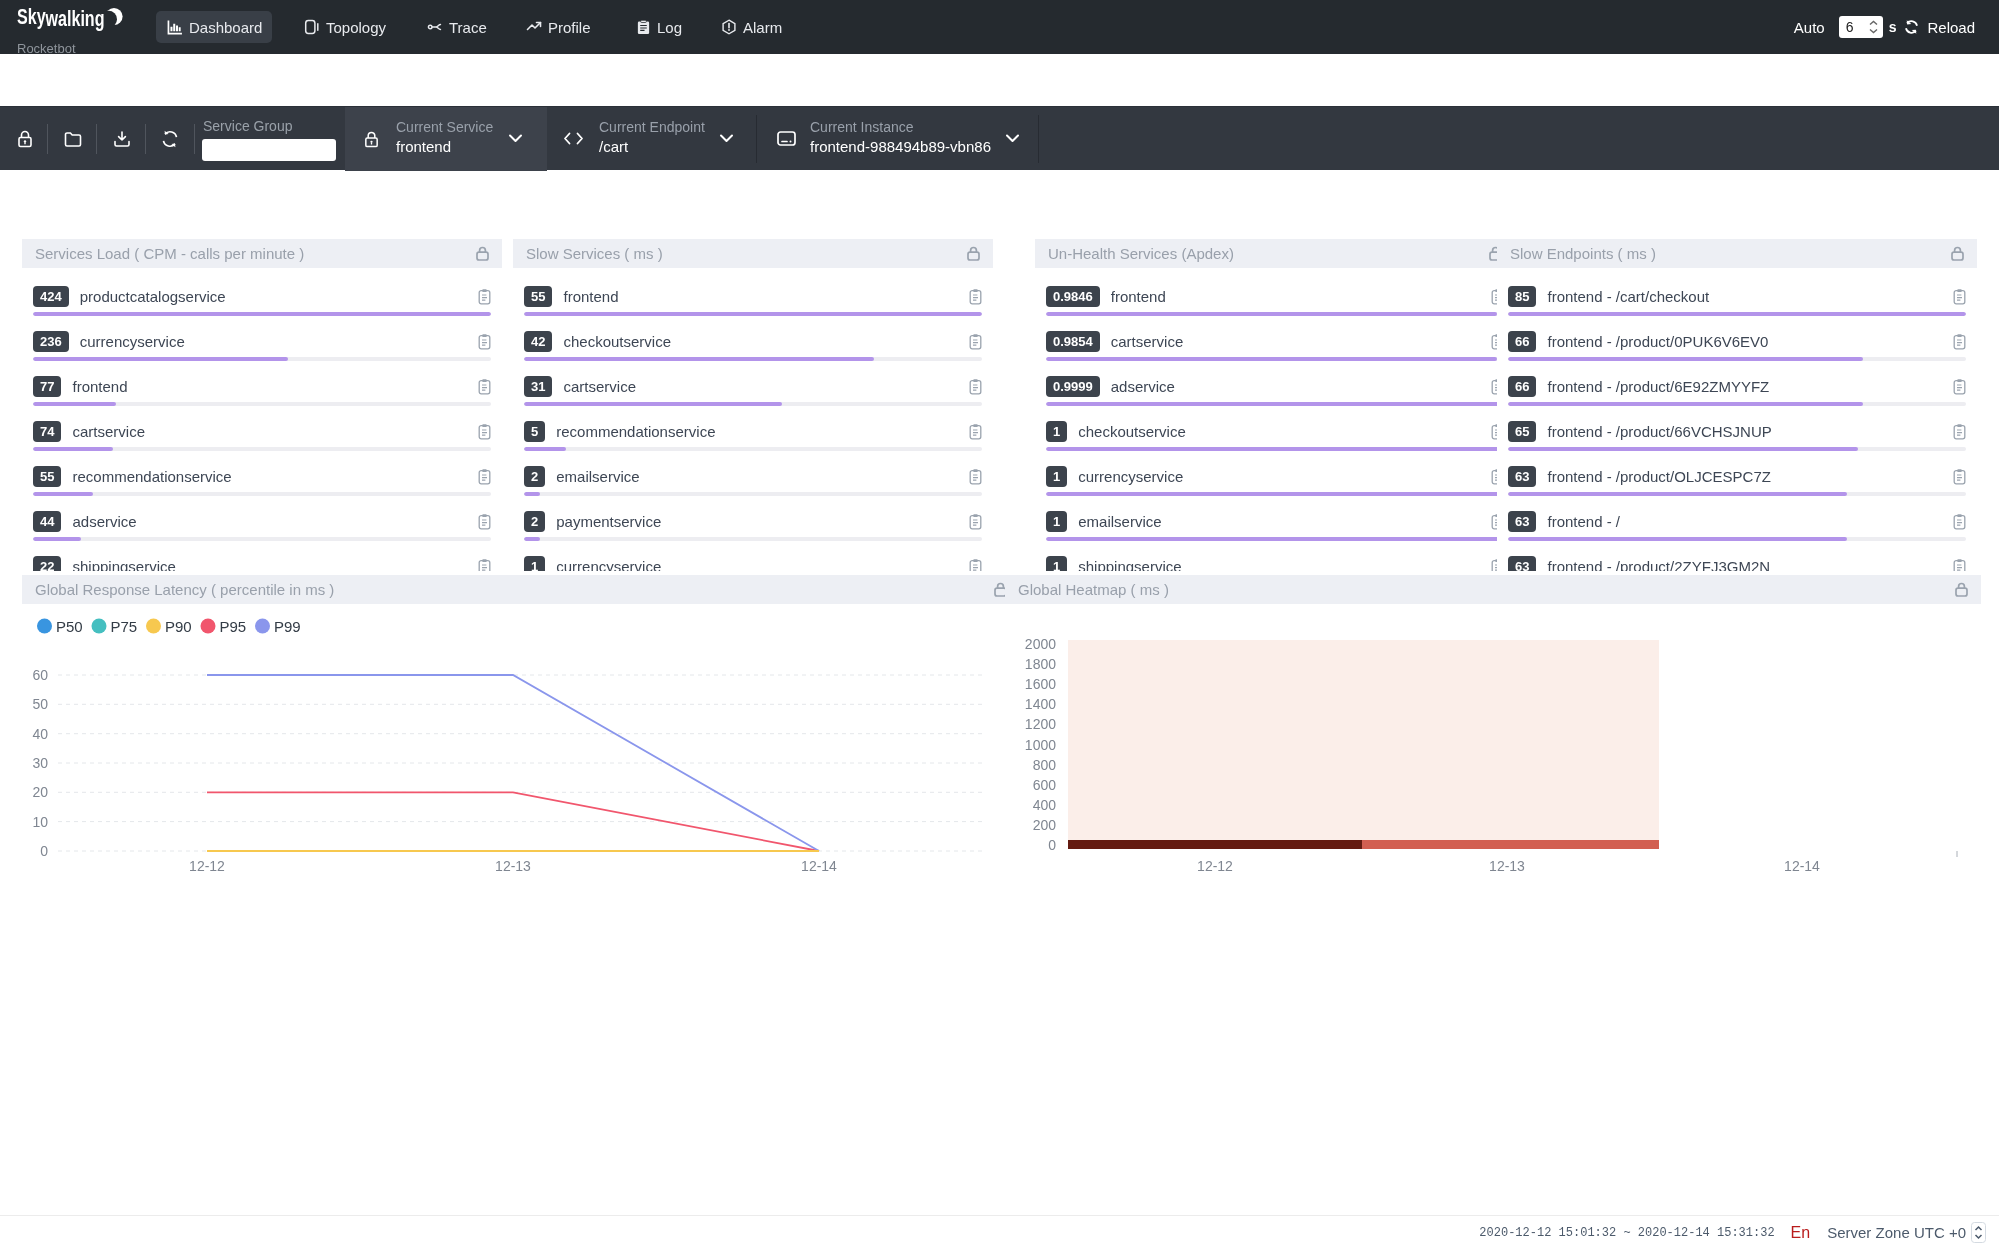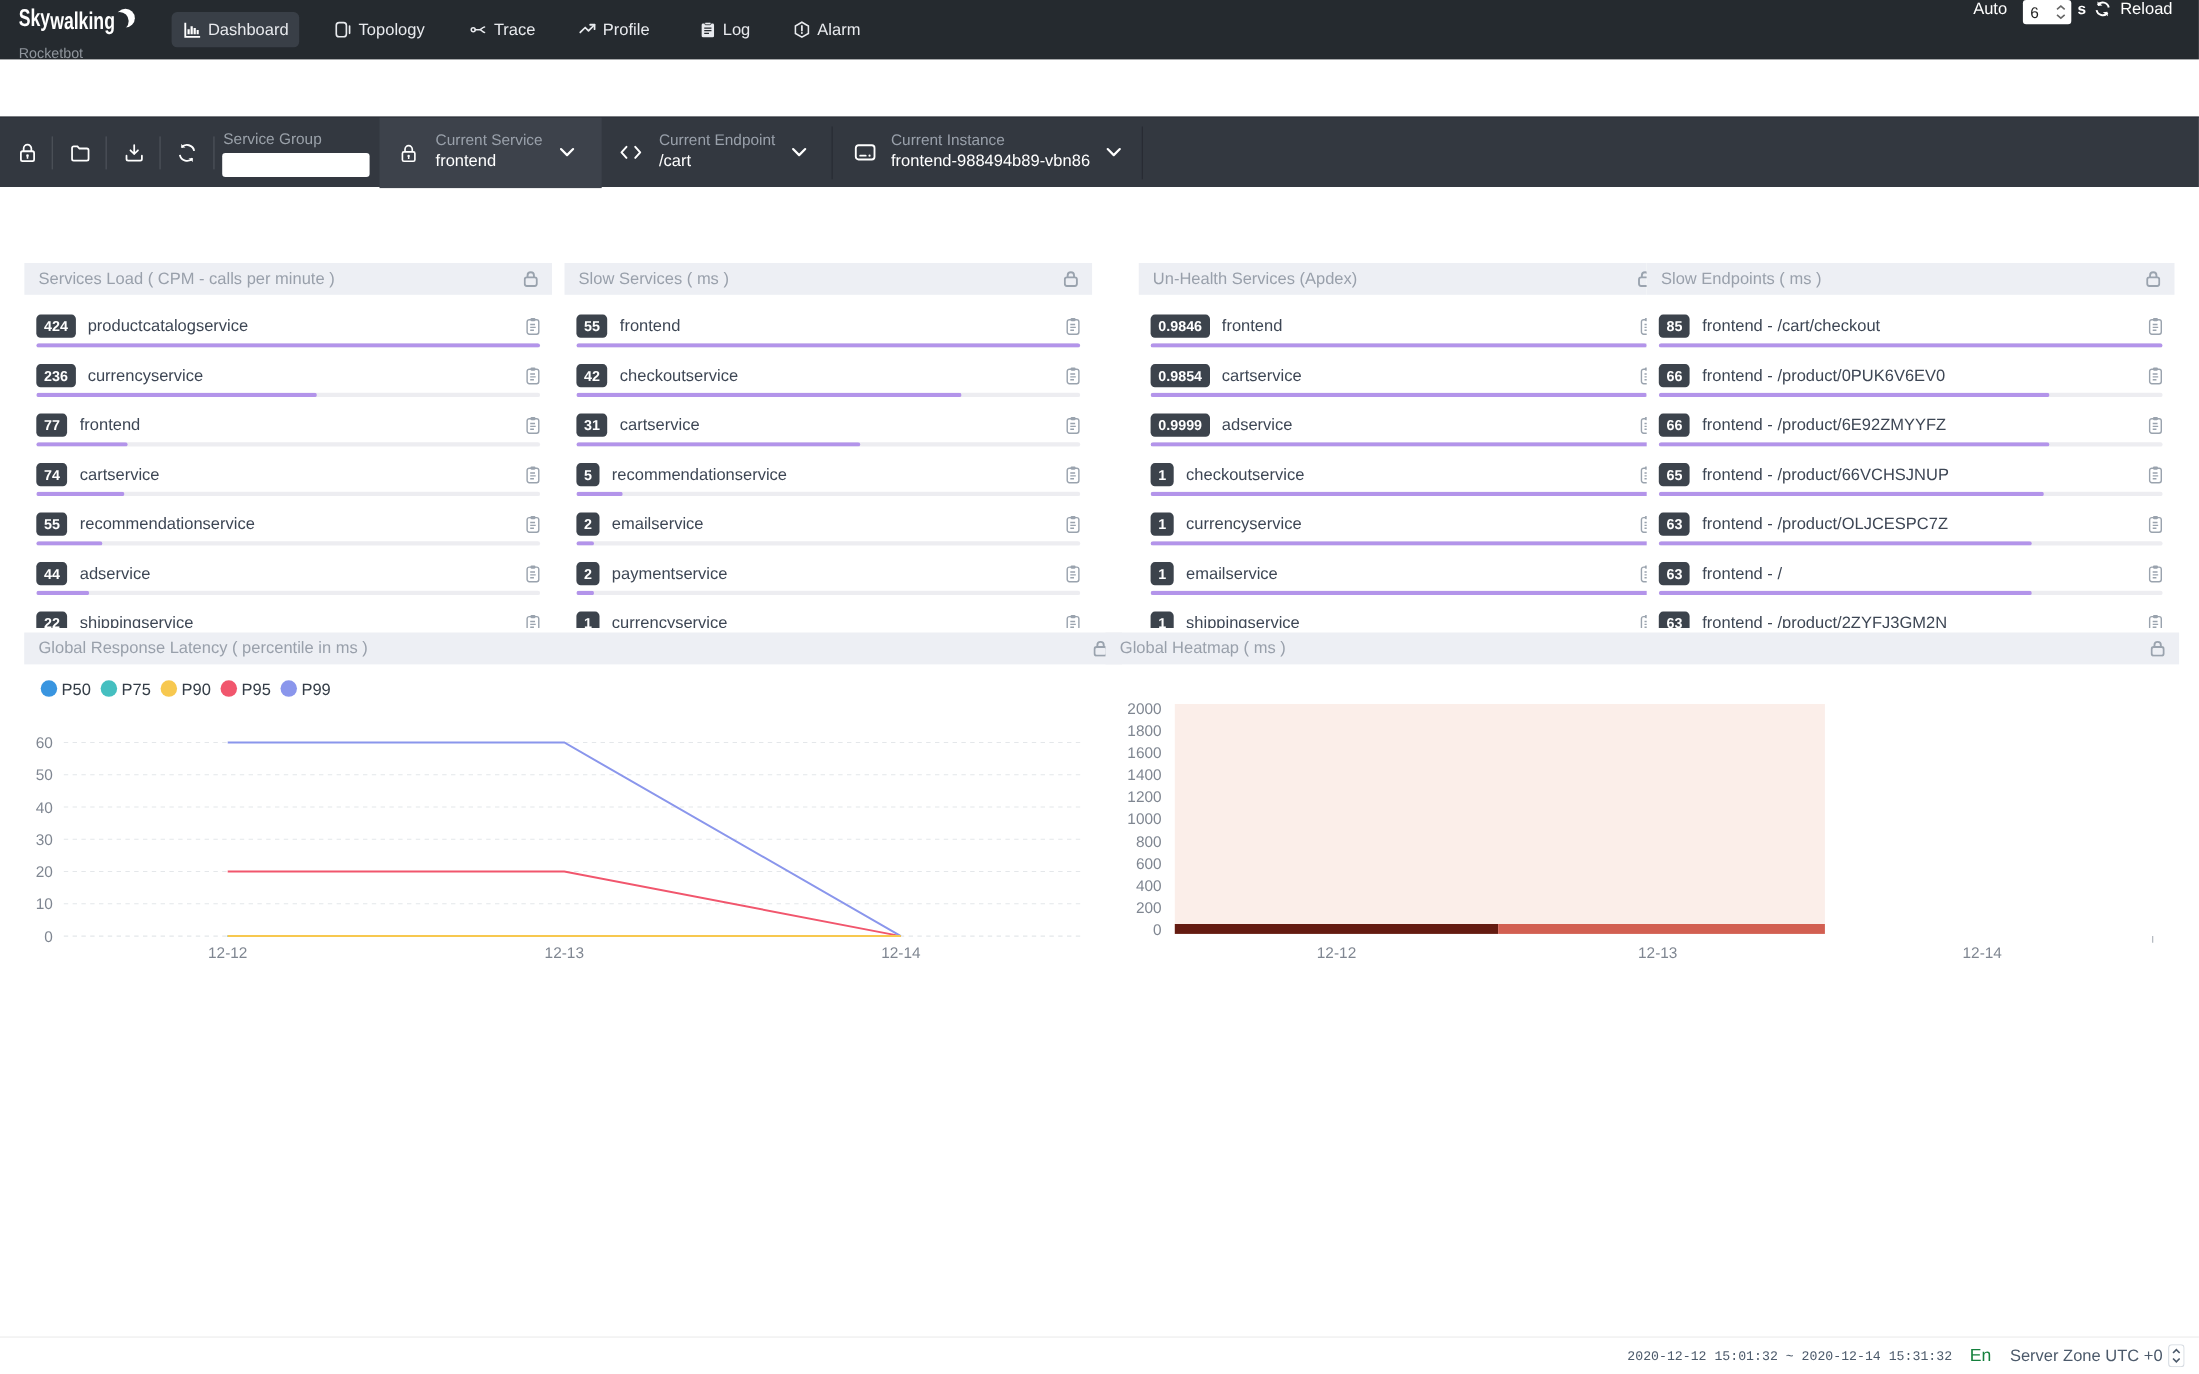--- a/index.html
+++ b/index.html
@@ -10,21 +10,21 @@
 .logo{position:absolute;left:17px;top:6px;color:#fff}
 .logo .l1{font-size:22px;font-weight:bold;line-height:22px;white-space:nowrap;transform:scaleX(0.73);transform-origin:0 0;width:130px}
 .logo .l1 .walk{position:relative;top:2px}
 .logo .moon{position:absolute;left:86px;top:0px}
 .logo .l2{font-size:13px;color:#8f959c;line-height:14px;margin-top:14px}
 .nav{position:absolute;left:0;top:0;height:54px;width:1200px}
 .nav-item{position:absolute;top:11px;display:flex;align-items:center;gap:6px;color:#e8eaee;font-size:15px;height:32px;border-radius:5px;white-space:nowrap}
 .nav-item.active{padding:0 10px}
 .nav-item.active{background:#393f47}
 .nav-item svg{flex:0 0 auto}
-.hdr-right{position:absolute;right:24px;top:0;height:54px;display:flex;color:#fff;font-size:15px}
+.hdr-right{position:absolute;right:24px;top:0;height:54px;display:flex;align-items:center;color:#fff;font-size:15px}
 .auto-input{width:44px;height:22px;background:#fff;border-radius:3px;margin-left:14px;position:relative;color:#222;font-size:14px;line-height:22px;padding-left:7px}
 .spinner{position:absolute;right:4px;top:4px;width:11px;height:14px;display:flex;flex-direction:column;justify-content:space-between}
 
 .row2{position:absolute;left:0;top:54px;width:1999px;height:52px;background:#333840;display:flex;align-items:center;padding-left:16px}
 .gbtn{height:26px;border-radius:4px;background:#3e444d;color:#c0c5cc;font-size:14px;display:flex;align-items:center;padding:0 16px;margin-right:17px;white-space:nowrap}
 .gbtn.active{background:#4d535c;color:#fff;padding:0 10px}
 .gbtn.active .pip{width:5px;height:13px;border-radius:2.5px;background:#3e8ae0;margin-right:8px}
 
 .row3{position:absolute;left:0;top:106px;width:1999px;height:64px;background:#333840;border-top:1px solid #2b3038}
 .ticon{position:absolute;top:22px;width:18px;height:20px}
@@ -55,21 +55,21 @@
 .iname{margin-left:11px;font-size:15px;color:#3d4654;white-space:nowrap}
 .irow svg{margin-left:auto;flex:0 0 auto}
 .track{height:4px;border-radius:2px;background:#ededf1;margin-top:5px;position:relative;overflow:hidden}
 .fill{position:absolute;left:0;top:0;height:4px;border-radius:2px;background:#b394ea}
 
 .chhead{position:absolute;top:575px;height:29px;background:#edeff4;display:flex;align-items:center;padding:0 13px;color:#99a0ab;font-size:15px}
 .chhead svg{margin-left:auto}
 
 .footer{position:absolute;left:0;top:1215px;width:1999px;height:34px;background:#fff;border-top:1px solid #ececec;display:flex;align-items:center;justify-content:flex-end;padding-right:13px}
 .f-mono{font-family:"Liberation Mono",monospace;font-size:12px;color:#4c5a6b}
-.f-en{font-size:16px;color:#15803d;margin-left:16px}
+.f-en{font-size:16px;color:#b91c1c;margin-left:16px}
 .f-sz{font-size:15px;color:#4c5a6b;margin-left:17px}
 .f-spin{margin-left:5px;flex:0 0 auto}
 </style>
 </head>
 <body>
 <div id="app">
 
   <div class="row1">
     <div class="logo">
       <div class="l1">Sky<span class="walk">walking</span></div>

